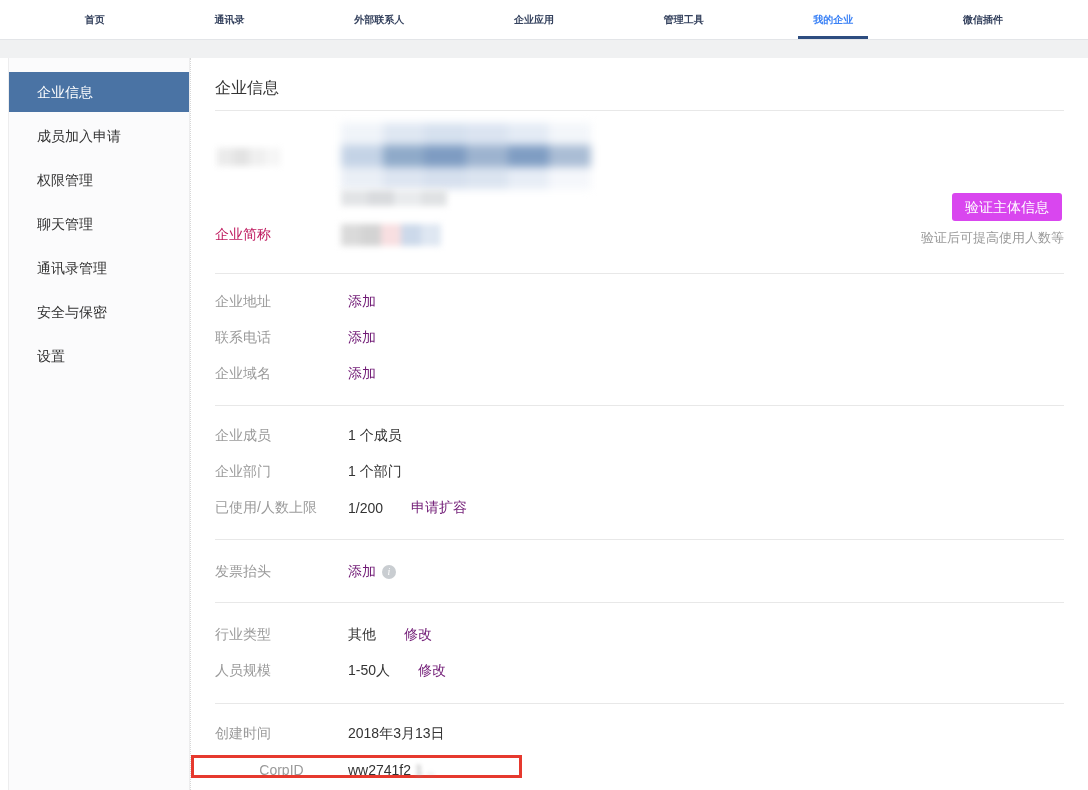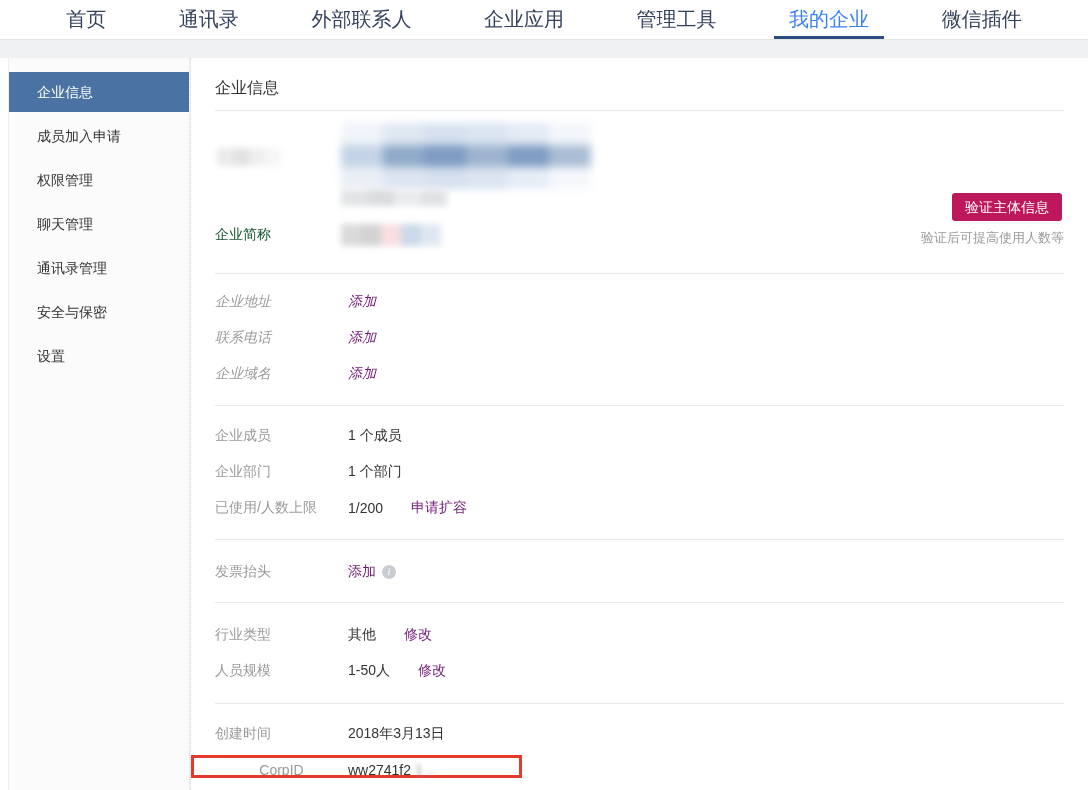--- a/index.html
+++ b/index.html
@@ -9,21 +9,21 @@
     background:#ffffff; color:#333; font-size:14px; position:relative;
   }
 
   
   .topnav {
     height:40px; background:#fff; border-bottom:1px solid #e3e5e8;
     display:flex; justify-content:space-around; align-items:stretch; padding:0 30px;
   }
   .nav-item {
     display:flex; align-items:center; padding:0 15px; cursor:pointer;
-    color:#35425e; font-size:20px; position:relative;
+    color:#35425e; font-size:10px; position:relative;font-weight:bold;
   }
   .nav-item.active { color:#3b82f6; }
   .nav-item.active::after {
     content:""; position:absolute; left:0; right:0; bottom:0; height:3px; background:#2d4d80;
   }
 
   
   .gray-band { height:18px; background:#f0f1f2; }
 
   
@@ -59,34 +59,34 @@
     position:absolute; left:126px; top:12px; width:250px; height:66px;
     display:grid; grid-template-columns:repeat(6,1fr); grid-template-rows:repeat(3,1fr);
     filter:blur(4px);
   }
   .blur-sub {
     position:absolute; left:126px; top:79px; width:106px; height:16px;
     display:flex; filter:blur(3px);
   }
   .blur-sub span { flex:1; }
   .shortname-row { position:absolute; left:0; top:113px; display:flex; align-items:center; }
-  .shortname-row .label { width:126px; color:#14532d; }
+  .shortname-row .label { width:126px; color:#be185d; }
   .blur-short { display:flex; width:100px; height:22px; filter:blur(3px); }
   .blur-short span { flex:1; }
 
   .verify-btn {
     position:absolute; right:2px; top:82px; height:28px; padding:6px 13px;
-    background:#be185d; color:#fff; border:none; border-radius:3px;
+    background:#d946ef; color:#fff; border:none; border-radius:3px;
     font-size:14px; font-family:inherit; cursor:pointer;
   }
   .verify-hint { position:absolute; right:0; top:118px; color:#999; font-size:13px; }
 
   
   .group { border-top:1px solid #e8e8e8; }
-  .g1 { padding:10px 0 13px 0;font-style:italic; }
+  .g1 { padding:10px 0 13px 0; }
   .g2 { padding:12px 0 13px 0; }
   .g3 { padding:14px 0 12px 0; }
   .g4 { padding:14px 0 14px 0; }
   .g5 { padding:12px 0 8px 0; }
   .row { height:36px; display:flex; align-items:center; }
   .row .label { width:133px; color:#9a9a9a; flex-shrink:0; }
   .row .value { color:#333; }
   .row .link { color:#701a75; cursor:pointer; text-decoration:none; }
   .row .value + .link, .row .value + .value { margin-left:28px; }
   .row .note { color:#9a9a9a; margin-left:12px; }

